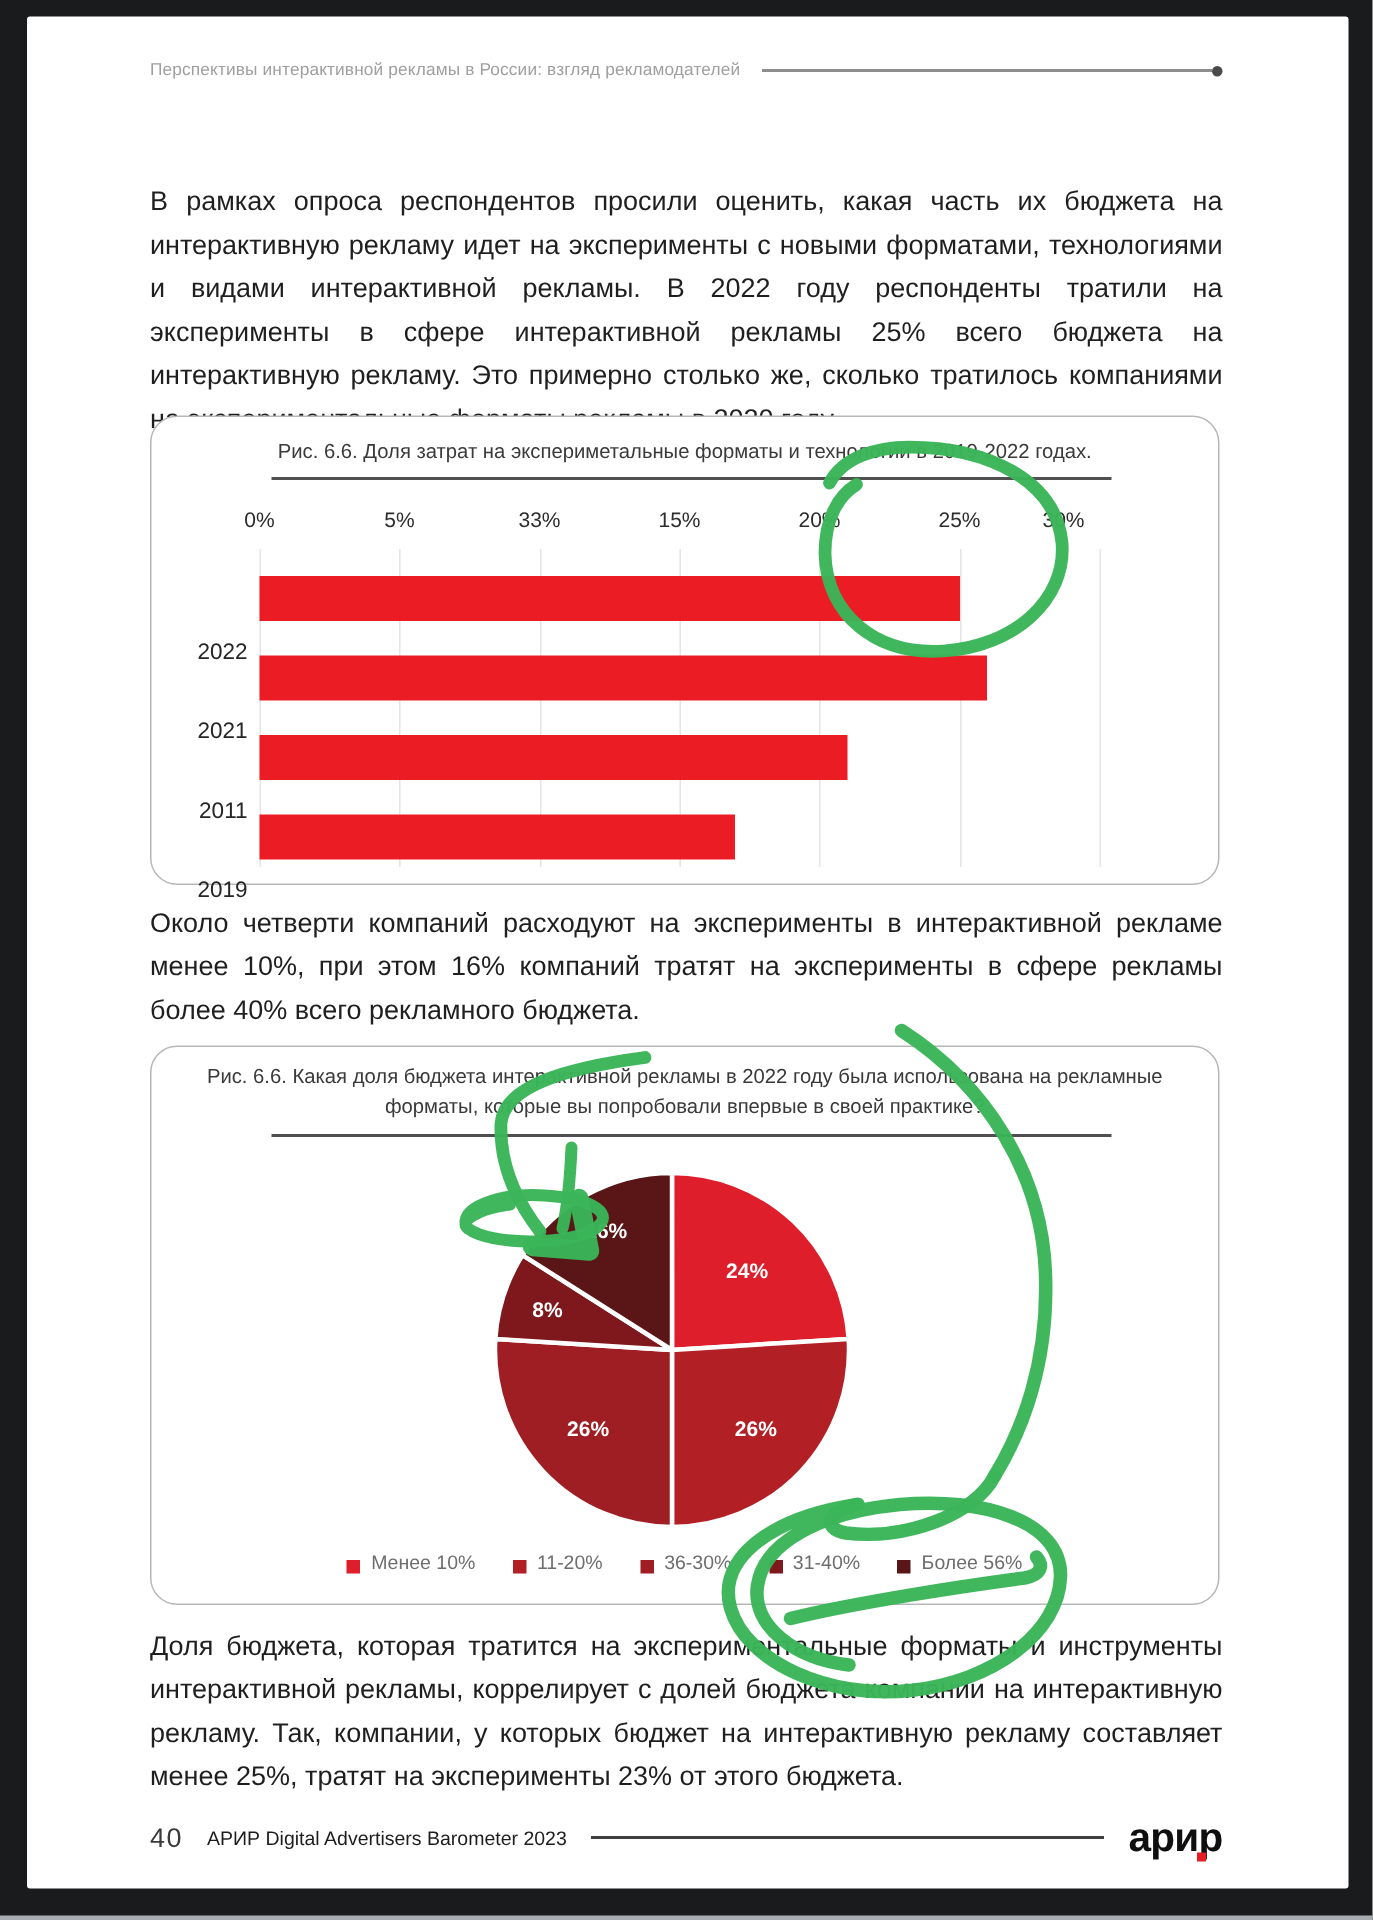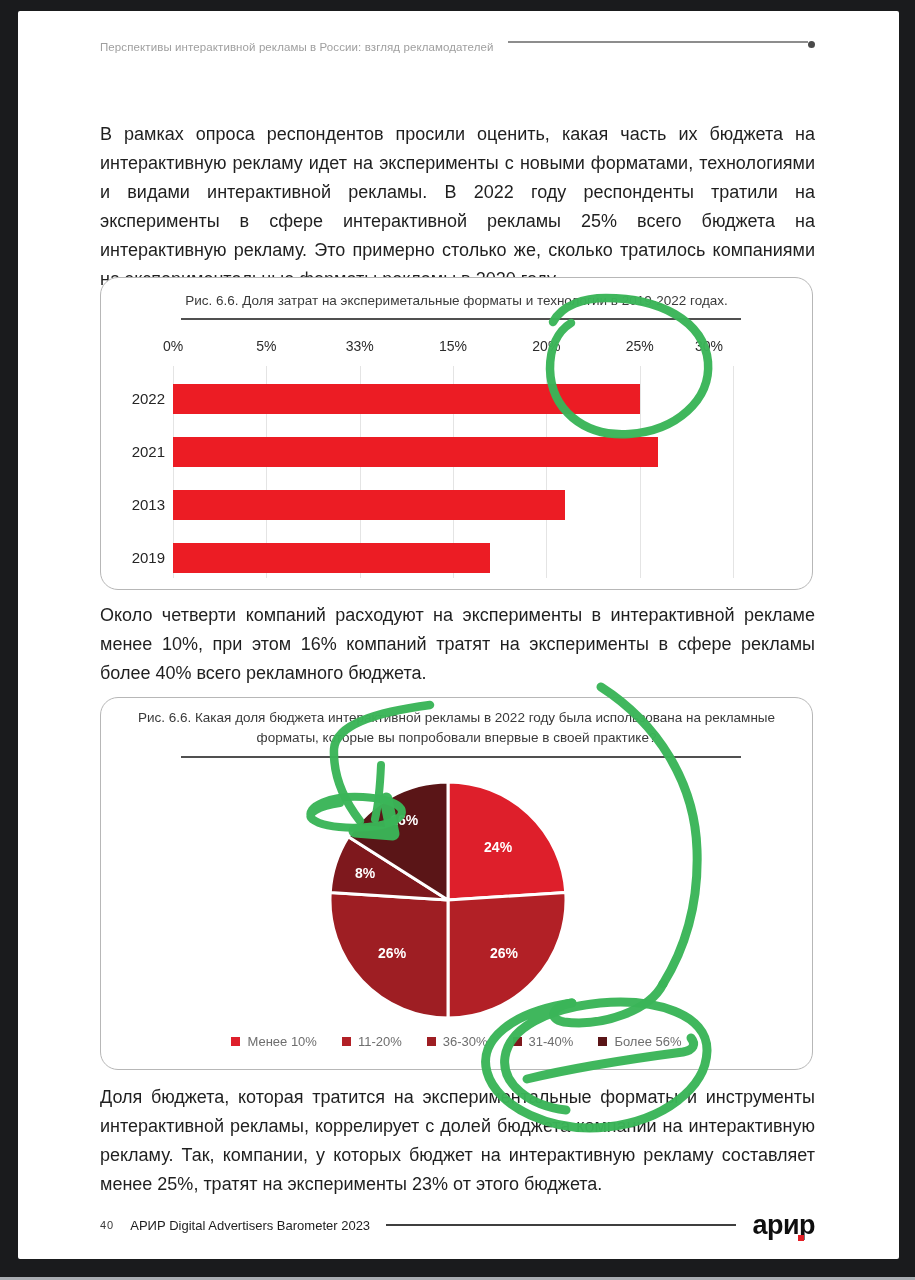--- a/index.html
+++ b/index.html
@@ -6,50 +6,50 @@
   body{
     width:915px;height:1280px;position:relative;overflow:hidden;
     background:#1a1b1d;
     font-family:"Liberation Sans","DejaVu Sans",sans-serif;
   }
   .page{
     position:absolute;left:18px;top:11px;width:881px;height:1248px;
     background:#ffffff;border-radius:2px;
   }
   
-  .running-head{position:absolute;left:82px;right:84px;top:30px;display:flex;}
+  .running-head{position:absolute;left:82px;right:84px;top:30px;display:flex;align-items:center;}
   .running-title{font-size:11.5px;color:#9f9f9f;letter-spacing:.1px;white-space:nowrap;}
   .head-rule{flex:1;height:1.5px;background:#8d8d8d;margin-left:14px;}
   .head-dot{width:7px;height:7px;border-radius:50%;background:#4a4a4a;flex:0 0 auto;}
   
   .section-title{position:absolute;left:82px;top:73px;margin:0;font-size:19px;font-weight:700;color:#1b1b1b;letter-spacing:.2px;}
   
   .body-text{position:absolute;left:82px;width:715px;margin:0;font-size:18px;line-height:29px;color:#1f1f1f;text-align:justify;}
   .p1{top:109px}.p2{top:590px}.p3{top:1072px}
   
   .chart-box{position:absolute;left:82px;width:713px;background:#fff;border:1.5px solid #b7b7b7;border-radius:18px;box-sizing:border-box;}
   .box1{top:266px;height:313px}.box2{top:686px;height:373px}
   .fig-title{position:absolute;top:13px;left:18px;right:18px;text-align:center;font-size:13.5px;line-height:20px;color:#3a3a3a;}
   .fig-rule{position:absolute;top:40px;left:80px;width:560px;height:1.5px;background:#505050;}
   .fig-title-2{top:10px;}
   .fig-rule-2{top:58px;}
   
   .bar-plot{position:absolute;left:72px;top:88px;width:560px;height:212px;}
   .gridline{position:absolute;top:0;bottom:0;width:1px;background:#e4e4e4;}
   .tick{position:absolute;top:-28px;transform:translateX(-50%);font-size:14px;font-weight:500;color:#2c2c2c;}
   .bar{position:absolute;left:0;height:30px;}
-  .cat{position:absolute;left:-62px;width:54px;text-align:right;font-size:15px;color:#262626;line-height:30px;}
+  .cat{position:absolute;left:-62px;width:54px;text-align:right;font-size:15px;color:#262626;line-height:30px;margin-top:36px;}
   
   .pie-wrap{position:absolute;left:222px;top:77px;width:250px;height:250px;}
   .legend{position:absolute;left:0;right:0;top:336px;display:flex;justify-content:center;align-items:center;gap:25px;}
-  .lg-item{display:flex;align-items:center;gap:7px;font-size:13px;color:#6e6e6e;}
+  .lg-item{display:flex;align-items:flex-end;gap:7px;font-size:13px;color:#6e6e6e;}
   .lg-sq{width:9px;height:9px;flex:0 0 auto;}
   
   .footer{position:absolute;left:82px;right:84px;top:1196px;height:36px;display:flex;align-items:center;}
-  .pagenum{font-size:11px;color:#3a3a3a;letter-spacing:1px;}
+  .pagenum{font-size:18px;color:#3a3a3a;letter-spacing:1px;}
   .doctitle{font-size:13px;color:#1d1d1d;font-weight:500;margin-left:16px;white-space:nowrap;}
   .foot-rule{flex:1;height:1.5px;background:#3f3f3f;margin:0 16px;}
   .logo{position:relative;font-size:27px;font-weight:800;color:#0f0f0f;line-height:1;letter-spacing:-.5px;}
   .logo-dot{position:absolute;right:11px;bottom:-2px;width:6px;height:6px;background:#e31e25;}
   
   .annots{position:absolute;left:0;top:0;width:915px;height:1280px;pointer-events:none;}
   .annots path{fill:none;stroke:#3ab558;stroke-linecap:round;stroke-linejoin:round;opacity:.97;}
   
   .bottom-strip{position:absolute;left:0;right:0;bottom:0;height:3px;background:#a9adb2;}
 </style>
@@ -82,21 +82,21 @@
         <div class="gridline" style="left: 373.333px;"></div>
         <div class="tick" style="left: 373.333px;">20%</div>
         <div class="gridline" style="left: 466.667px;"></div>
         <div class="tick" style="left: 466.667px;">25%</div>
         <div class="gridline" style="left: 560px;"></div>
         <div class="tick" style="left: 536px;">30%</div>
         <div class="cat" style="top: 18px;">2022</div>
         <div class="bar" style="top: 18px; width: 466.667px; background: rgb(236, 28, 36);"></div>
         <div class="cat" style="top: 71px;">2021</div>
         <div class="bar" style="top: 71px; width: 485.333px; background: rgb(236, 28, 36);"></div>
-        <div class="cat" style="top: 124px;">2013</div>
+        <div class="cat" style="top: 124px;">2011</div>
         <div class="bar" style="top: 124px; width: 392px; background: rgb(236, 28, 36);"></div>
         <div class="cat" style="top: 177px;">2019</div>
         <div class="bar" style="top: 177px; width: 317.333px; background: rgb(236, 28, 36);"></div>
       </div>
   </section>
 
   <p class="body-text p2">Около четверти компаний расходуют на эксперименты в интерактивной рекламе менее 10%, при этом 16% компаний тратят на эксперименты в сфере рекламы более 40% всего рекламного бюджета.</p>
 
   <section class="chart-box box2">
     <div class="fig-title fig-title-2">Рис. 6.6. Какая доля бюджета интерактивной рекламы в 2022 году была использована на рекламные форматы, которые вы попробовали впервые в своей практике?</div>

